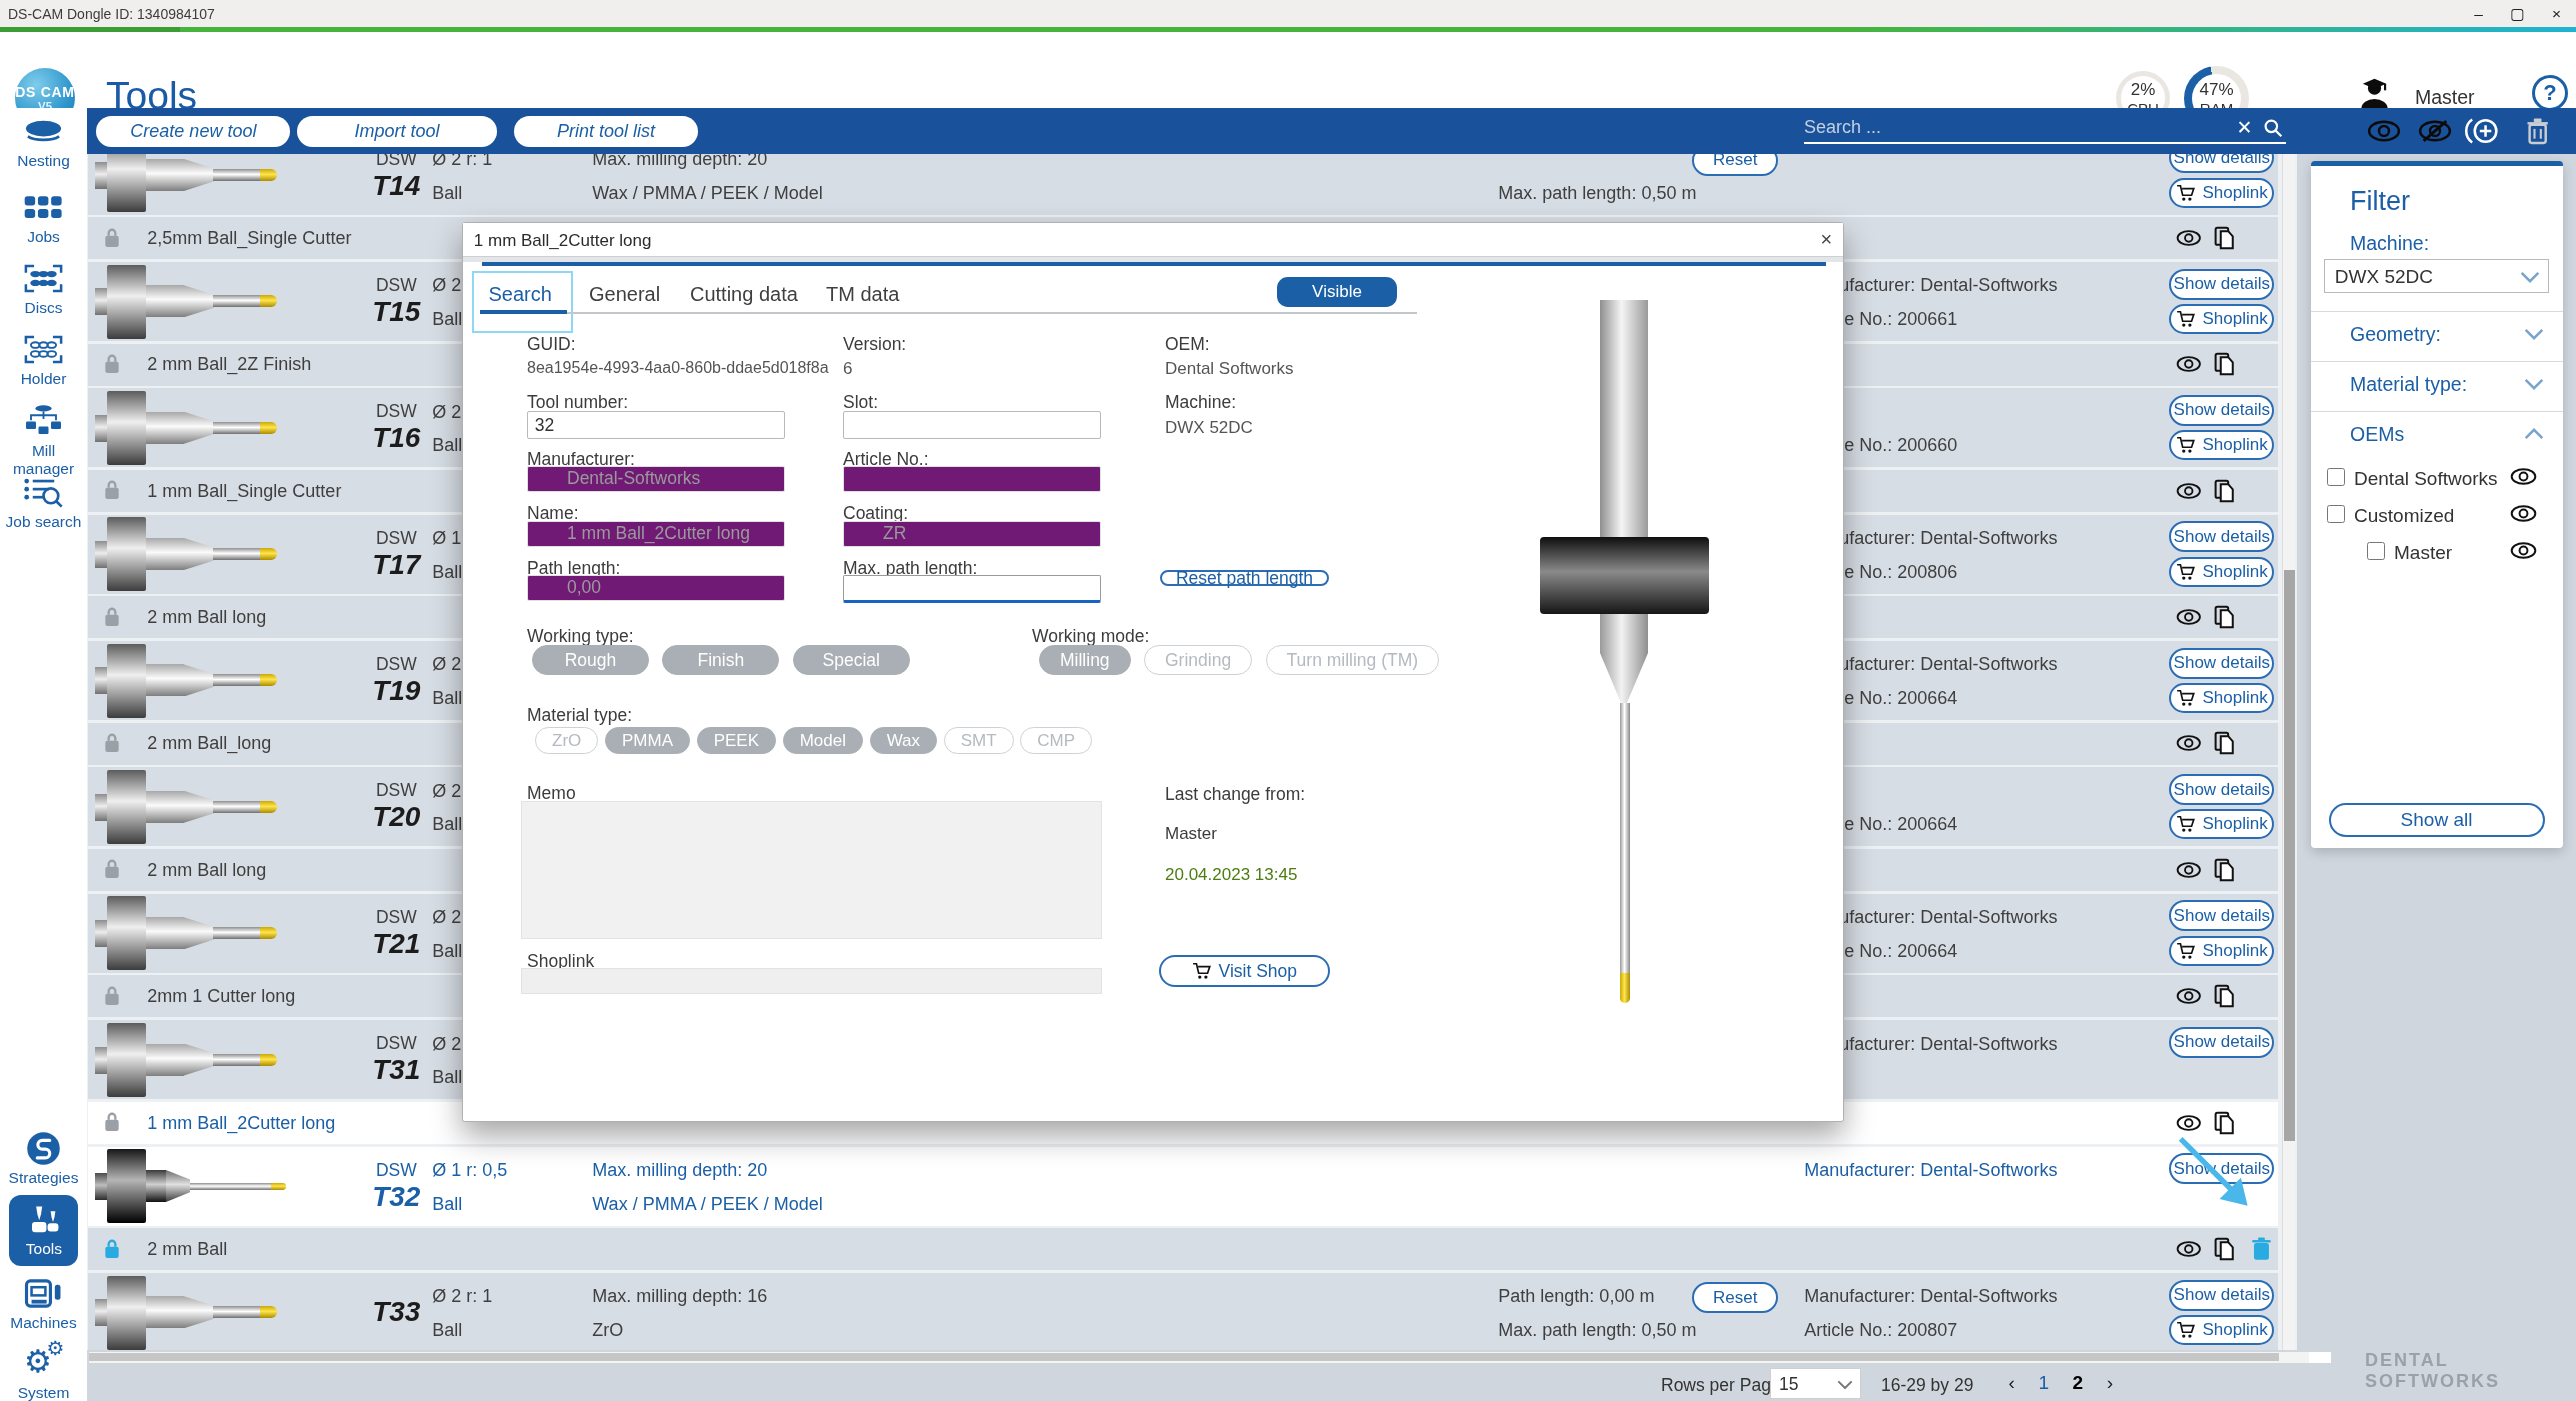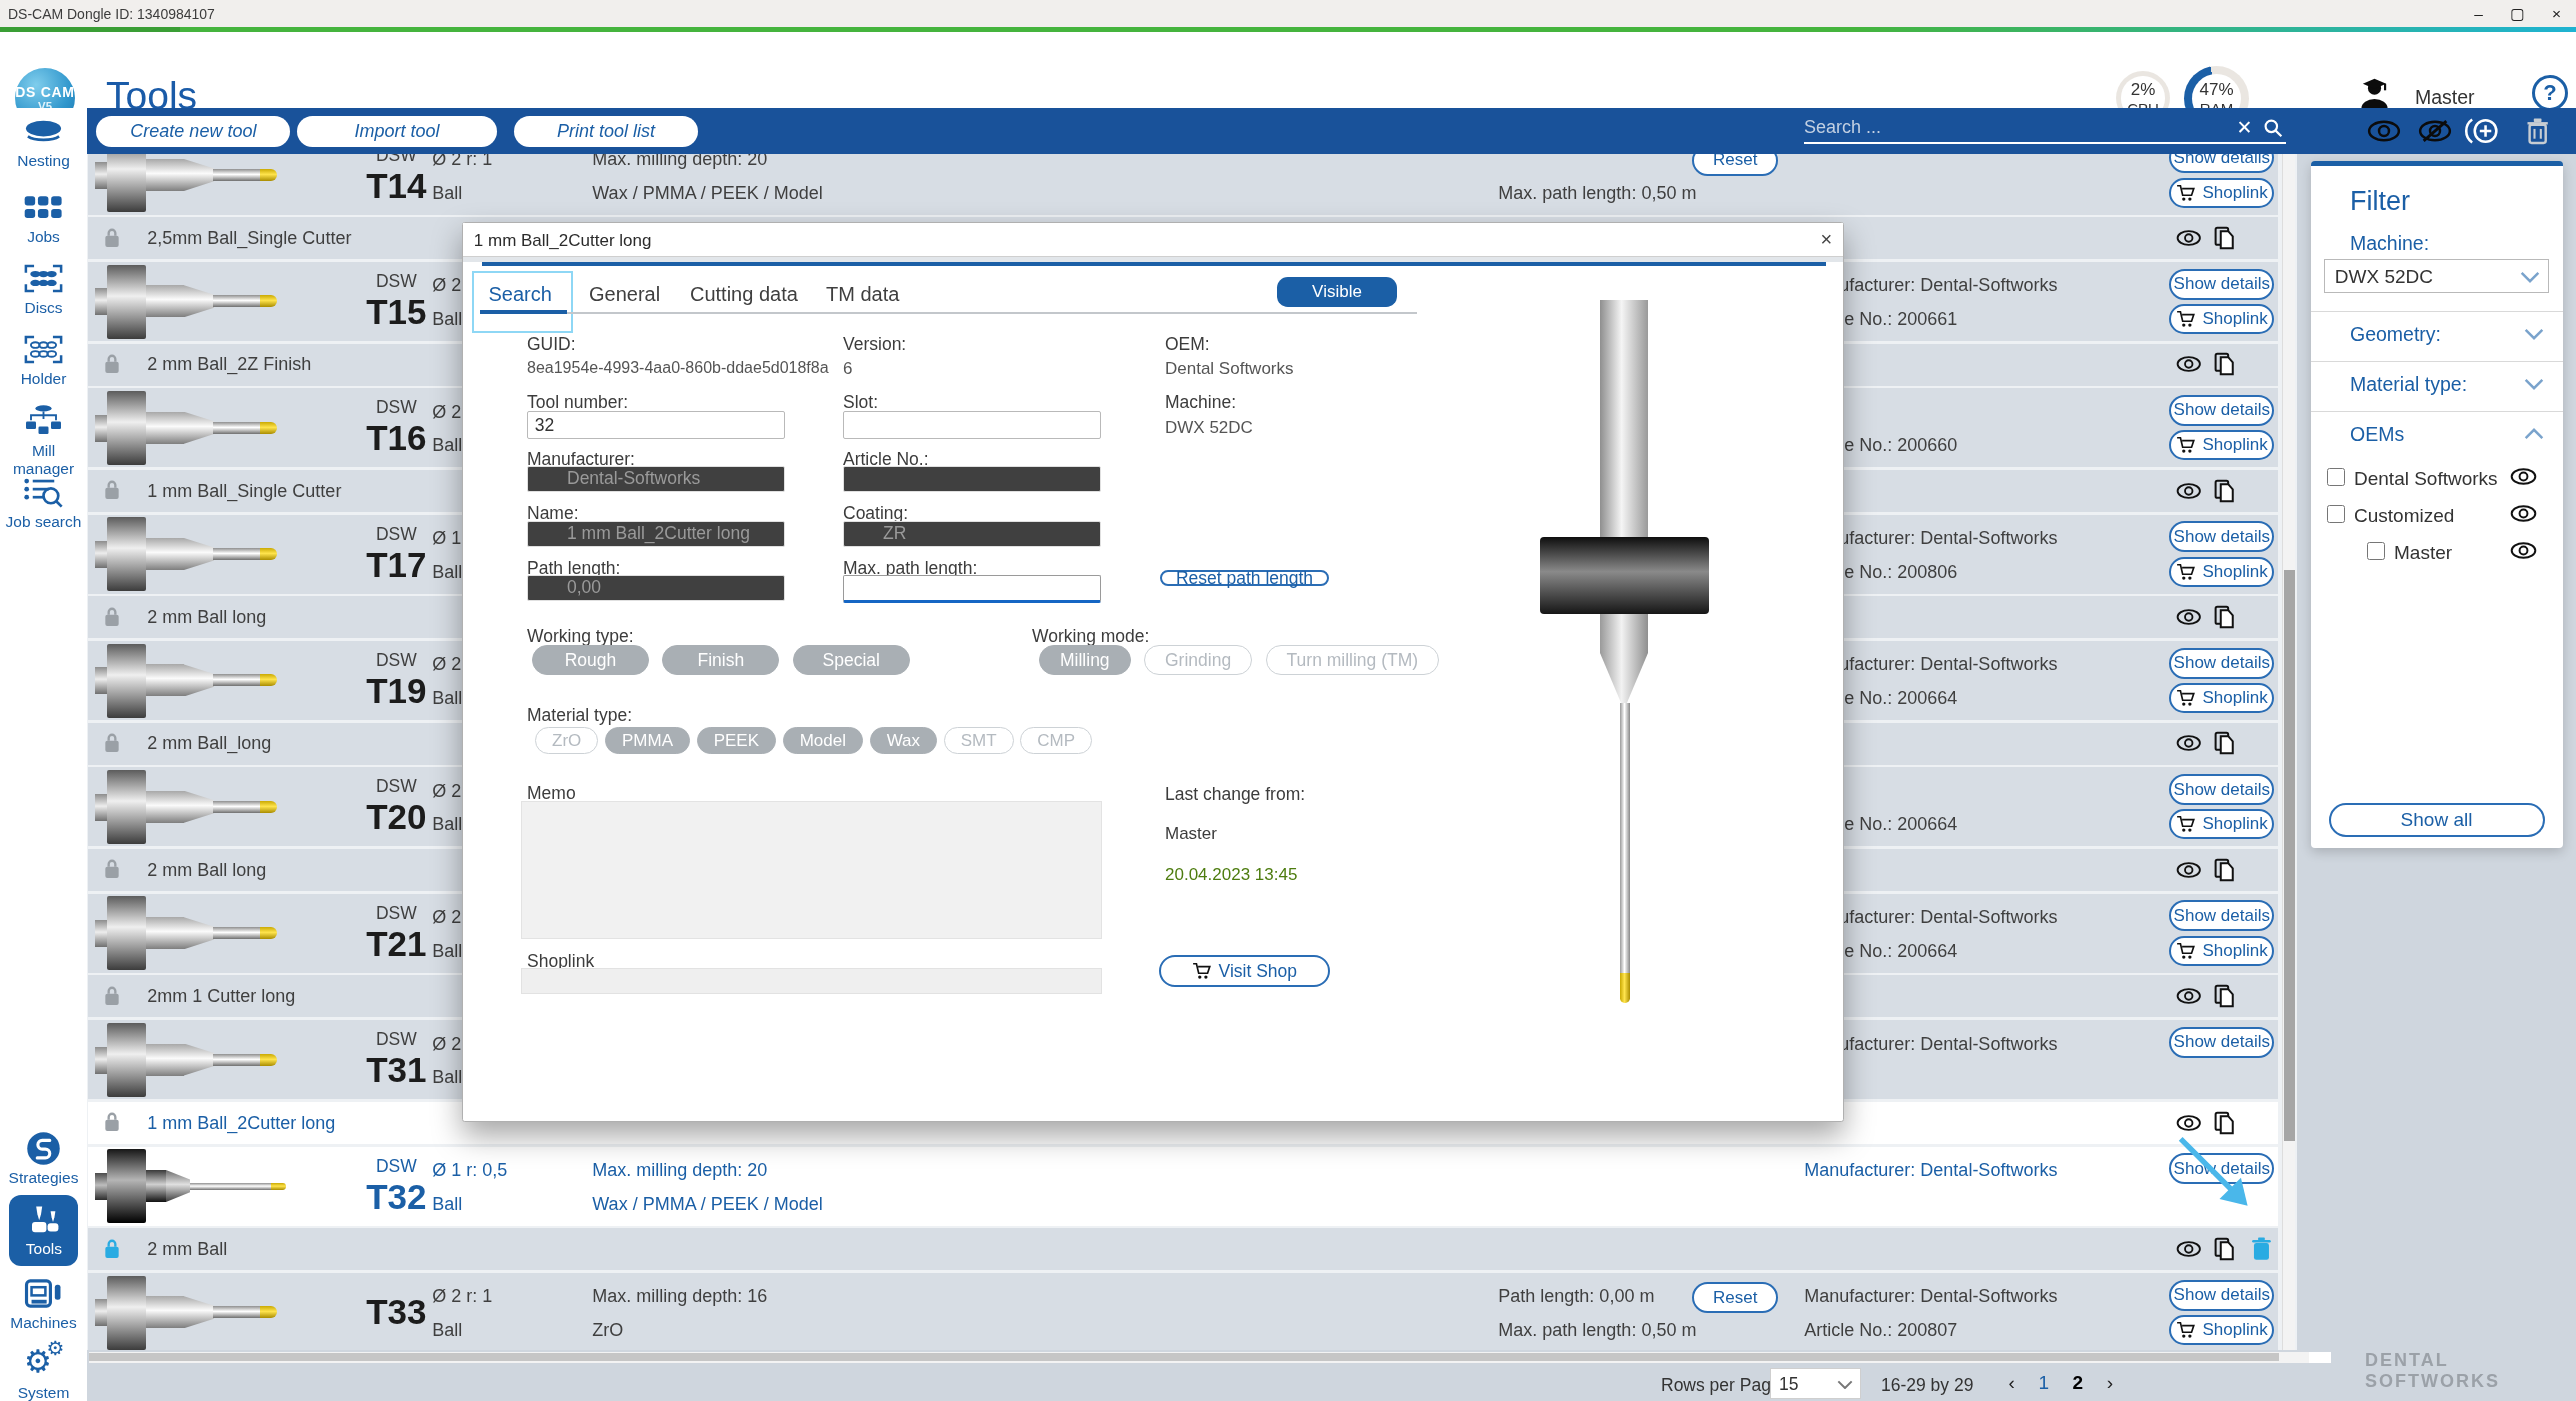--- a/index.html
+++ b/index.html
@@ -72,21 +72,21 @@
   .g-row .gname { position:absolute; left:59px; top:10.8px; font-size:18px; color:#3f3f3f; }
   .g-row.selected .gname { color:#1b5fa6; }
   .g-ic { position:absolute; top:8.7px; width:25.5px; height:24px; color:#111; }
   .g-ic svg { width:100%; height:100%; }
   .t-row { position:relative; width:2190px; height:79px; background:#d7dde4; margin-bottom:2.7px; }
   .t-row.selected { background:#fff; }
   .t-row.selected .c1,.t-row.selected .c2,.t-row.selected .brand,.t-row.selected .code,
   .t-row.selected .mline { color:#1b5fa6 !important; }
   .bcblock { position:absolute; left:269px; top:0; width:78px; height:79px; display:flex; flex-direction:column; justify-content:center; align-items:center; }
   .brand { font-size:17.5px; color:#3f3f3f; }
-  .code  { font-size:35px; font-weight:bold; color:#1c1c1c; }
+  .code  { font-size:28px; font-weight:bold; color:#1c1c1c;font-style:italic; }
   .tcol  { position:absolute; top:0; height:79px; }
   .c1 { position:absolute; top:13.4px; font-size:18px; color:#3f3f3f; white-space:nowrap; }
   .c2 { position:absolute; top:47px; font-size:18px; color:#3f3f3f; white-space:nowrap; }
   .mline { white-space:nowrap; }
   .pill-btn { position:absolute; background:#fff; border:2px solid #2a6db5; border-radius:16px; color:#1b5fa6;
               text-align:center; font-size:17px; display:flex; align-items:center; justify-content:center; }
   .cart-ic { width:20px; height:18px; color:#111; margin-right:6.7px; }
   .cart-ic svg { width:100%; height:100%; }
 
   
@@ -153,21 +153,21 @@
   .m-tabbox { position:absolute; left:9.4px; top:48px; width:101px; height:62px; border:2.7px solid #8ed7f5; background:transparent; }
   .m-underline { position:absolute; left:17px; top:87px; width:87px; height:4px; background:#1b5fa6; }
   .m-tab { position:absolute; top:60px; font-size:20px; color:#3f3f3f; }
   .m-tab.active { color:#1b5fa6; }
   .m-visible { position:absolute; left:814px; top:54px; width:120px; height:30px; background:#1b5fa6; border-radius:10.8px;
                color:#fff; font-size:17px; text-align:center; line-height:30px; }
   .m-lab { position:absolute; font-size:17.5px; color:#3c3c3c; white-space:nowrap; }
   .m-val { position:absolute; font-size:17px; color:#555; white-space:nowrap; }
   .m-inp { position:absolute; height:28px; width:258px; border:1.3px solid #b9b9b9; border-radius:2px; background:#fff;
            font-size:17.5px; font-family:inherit; color:#333; padding:0 6.7px; }
-  .m-inp.dis { background:#404040; border-color:#e0e0e0; color:#9a9a9a;padding-left:39px; }
+  .m-inp.dis { background:#701a75; border-color:#e0e0e0; color:#9a9a9a;padding-left:39px; }
   .m-inp.focus { border-color:#9a9a9a; border-bottom:3.4px solid #1566c4; }
   .m-pillrow { position:absolute; display:flex; gap:13.4px; }
   .wpill { height:30px; border-radius:15px; font-size:17.5px; display:flex; align-items:center; justify-content:center; padding:0 20px; }
   .wpill.on { background:#a9afb4; color:#fff; border:1.3px solid #a9afb4; }
   .wpill.off { background:#fff; color:#b4bac0; border:1.3px solid #cdd2d6; }
   .wpill.sm { height:27px; font-size:17px; padding:0 16px; border-radius:13.4px; }
   .wpill.w174 { width:117px; padding:0; }
   .m-memo { position:absolute; left:58px; top:578px; width:581px; height:138px; background:#f1f1f1; border:1.3px solid #e3e3e3;
             font-family:inherit; font-size:17px; resize:none; }
   .m-shopinp { position:absolute; left:58px; top:745px; width:581px; height:25.5px; background:#efefef; border:1.3px solid #e2e2e2; }

